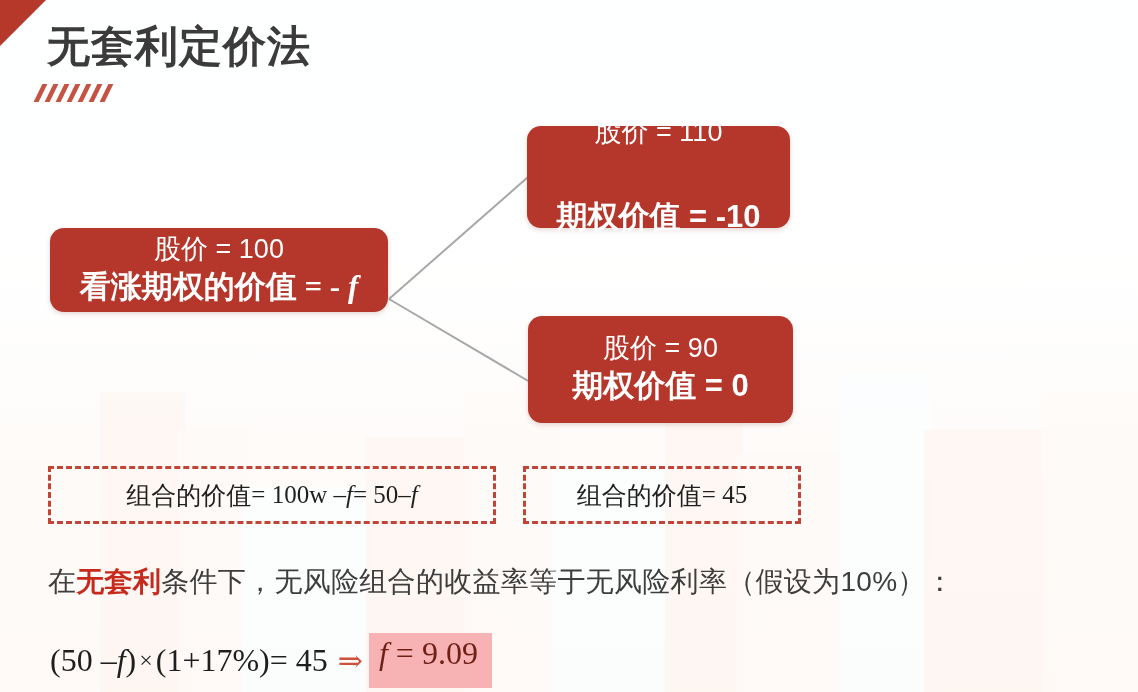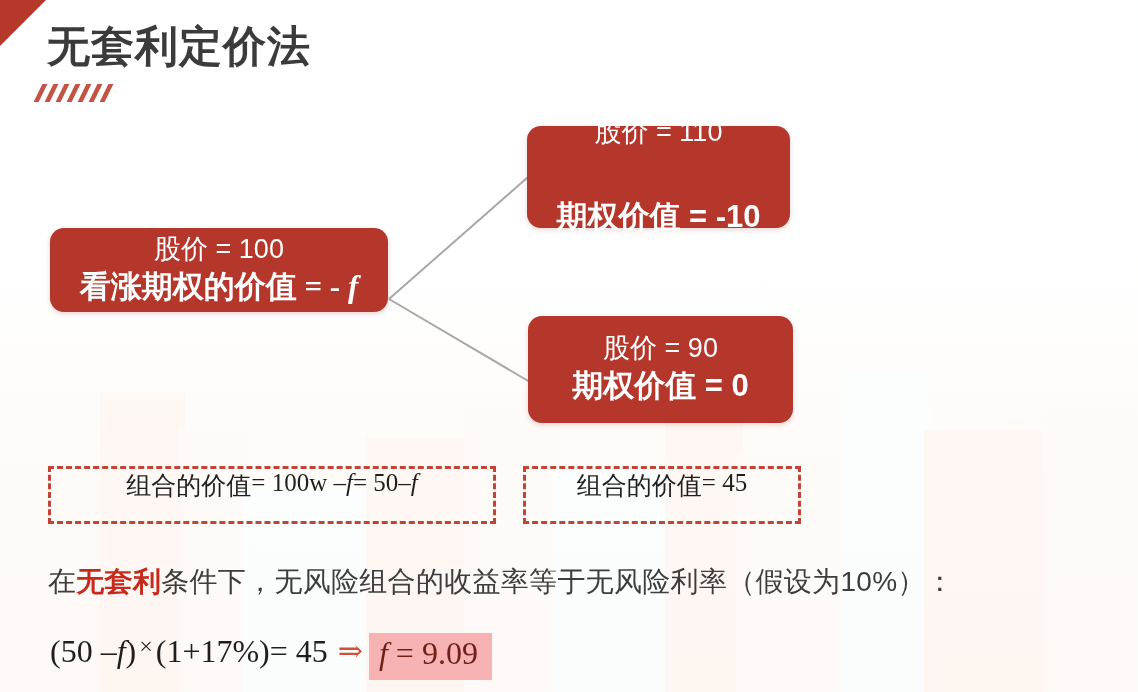--- a/index.html
+++ b/index.html
@@ -168,20 +168,21 @@
 
   #box-root  { left: 50px;  top: 228px; width: 338px; height: 84px; }
   #box-up    { left: 527px; top: 126px; width: 263px; height: 102px; gap: 47px; }
   #box-down  { left: 528px; top: 316px; width: 265px; height: 107px; }
 
   
   .dbox {
     position: absolute;
     border: 3px dashed #c14436;
     display: flex;
+    align-items: center;
     justify-content: center;
     color: #1f1f1f;
     font-size: 25px;
     white-space: nowrap;
     background: transparent;
   }
   #dash-left  { left: 48px;  top: 466px; width: 442px; height: 52px; }
   #dash-right { left: 523px; top: 466px; width: 272px; height: 52px; }
   .dbox .cn { font-family: "Liberation Sans", "DejaVu Sans", sans-serif; }
 
@@ -204,30 +205,31 @@
   
   .equation {
     position: absolute;
     left: 50px;
     top: 633px;
     font-size: 32px;
     color: #1e1e1e;
     white-space: nowrap;
     font-family: "Liberation Serif", "DejaVu Serif", serif;
     display: flex;
+    align-items: center;
   }
   .equation .arrow {
     color: #d0503e;
     margin: 0 6px 0 10px;
     font-size: 30px;
   }
   .equation .result {
     background: #f7b3b3;
     color: #6e1f16;
-    padding: 2px 14px 8px 10px;
+    padding: 2px 14px 16px 10px;
   }
   .equation .times { font-size: 24px; padding: 0 3px; }
 </style>
 </head>
 <body>
 
 <div id="slide">
 
   <div class="bg-layer">
     <div class="bg-sky"></div>

